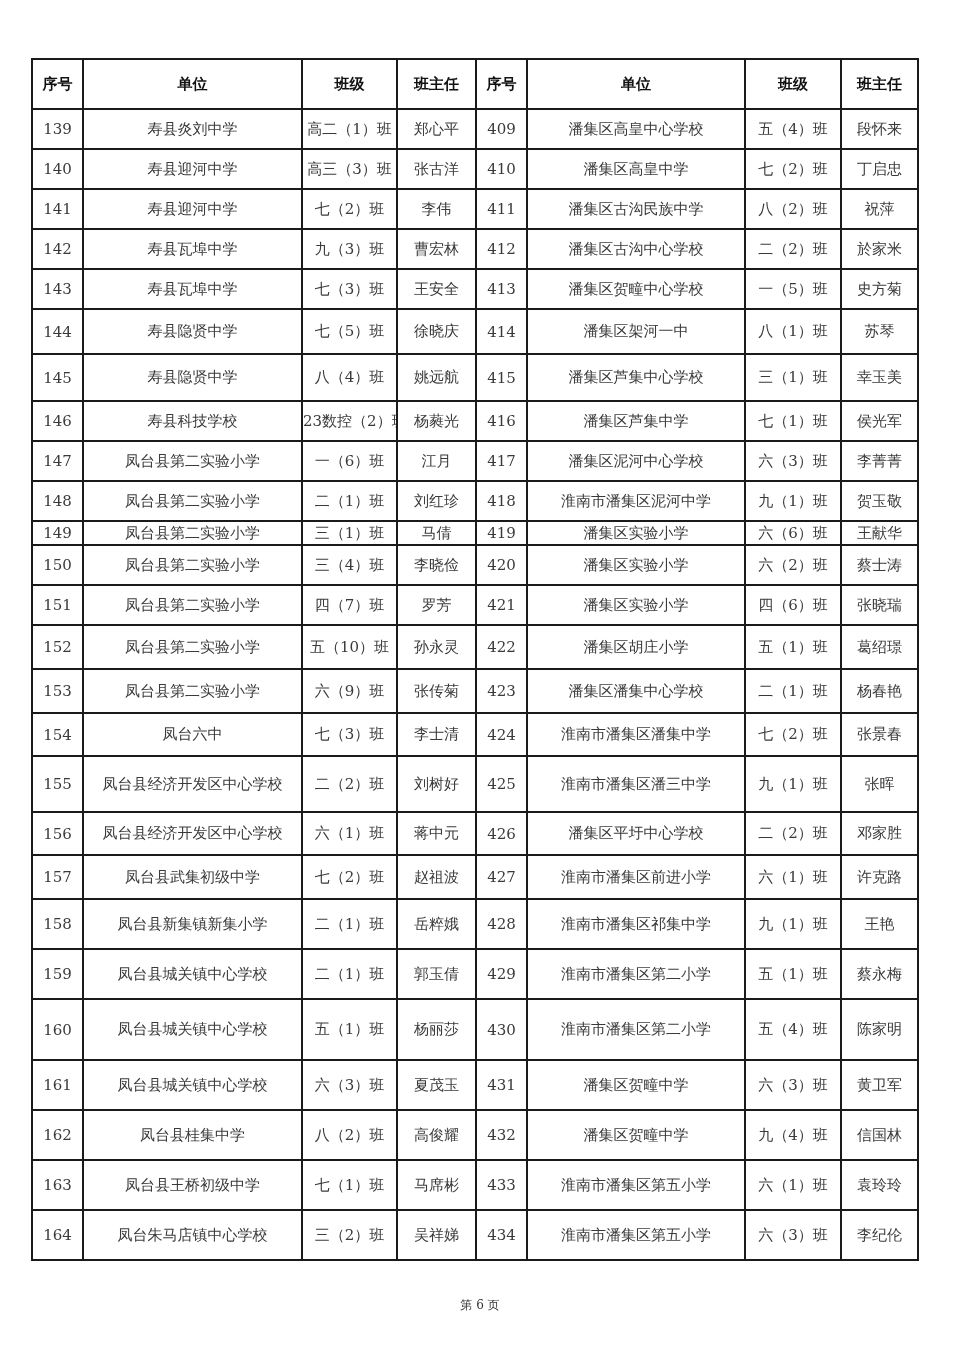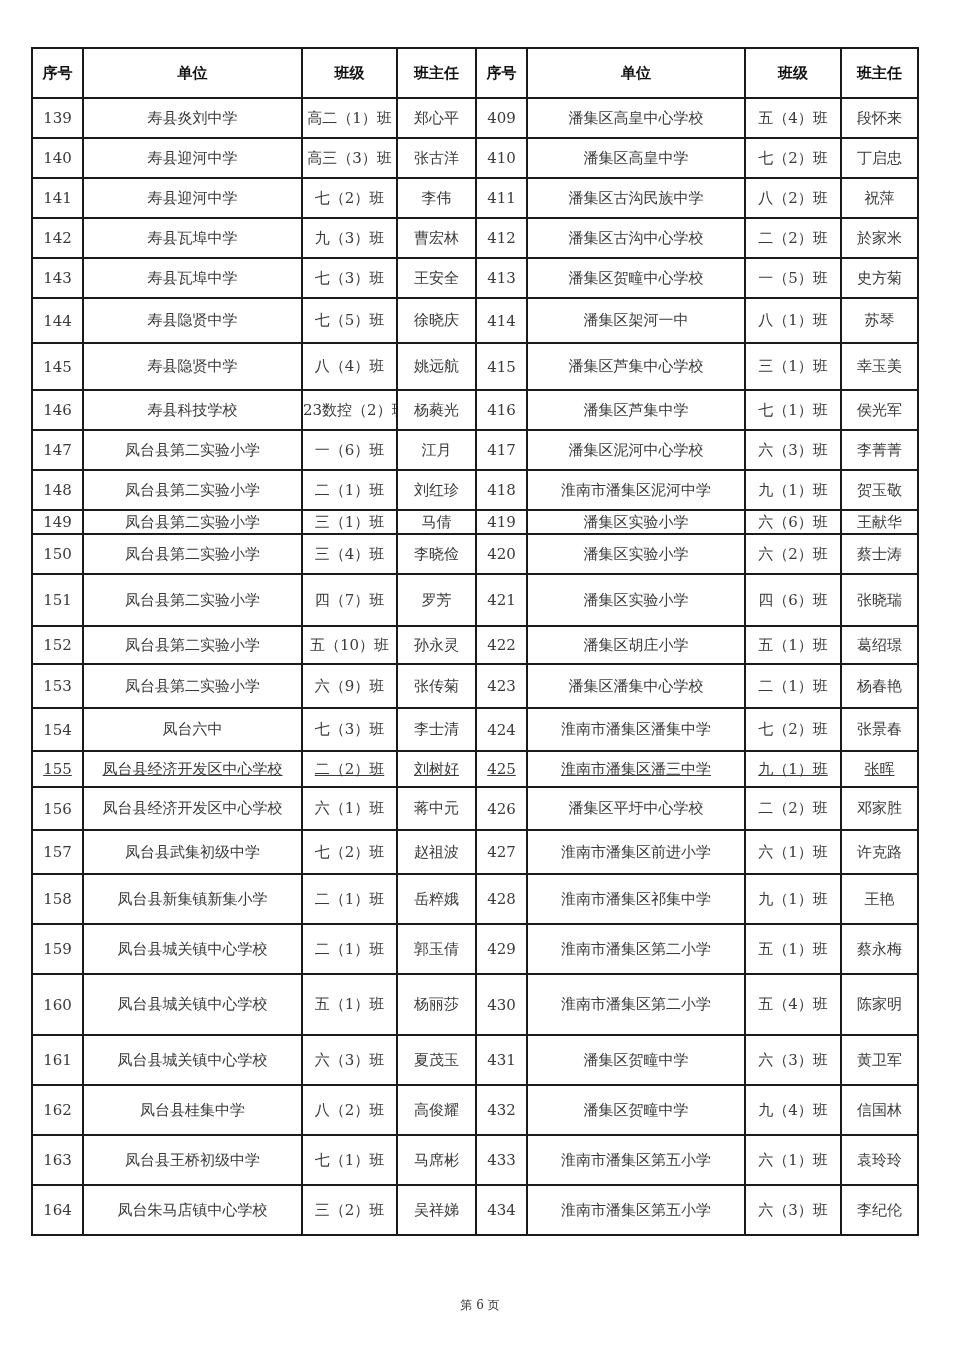--- a/index.html
+++ b/index.html
@@ -1,19 +1,19 @@
 <!DOCTYPE html>
 <html><head>
 <meta charset="utf-8">
 <style>
   html, body { margin: 0; padding: 0; background: #ffffff; }
   body { width: 960px; height: 1357px; position: relative; overflow: hidden;
          font-family: "DejaVu Serif", "Liberation Serif", serif; color: #3a3a3a; }
   table.roster {
-    position: absolute; left: 31px; top: 47px;
+    position: absolute; left: 31px; top: 58px;
     width: 886px; border-collapse: collapse; table-layout: fixed;
   }
   table.roster td, table.roster th {
     border: 2px solid #1a1a1a;
     text-align: center; vertical-align: middle;
     padding: 0; font-size: 15px; font-weight: normal;
     white-space: nowrap; overflow: hidden;
   }
   table.roster th { font-weight: bold; color: #111; font-size: 15px; font-family: "DejaVu Sans", "Liberation Sans", sans-serif; }
   .num { font-size: 15px; margin-top: 10px; }
@@ -163,31 +163,31 @@
       <tr style="height: 40px;">
         <td class="num">150</td>
         <td>凤台县第二实验小学</td>
         <td>三（4）班</td>
         <td>李晓俭</td>
         <td class="num">420</td>
         <td>潘集区实验小学</td>
         <td>六（2）班</td>
         <td>蔡士涛</td>
       </tr>
-      <tr style="height: 52px;">
+      <tr style="height: 40px;">
         <td class="num">151</td>
         <td>凤台县第二实验小学</td>
         <td>四（7）班</td>
         <td>罗芳</td>
         <td class="num">421</td>
         <td>潘集区实验小学</td>
         <td>四（6）班</td>
         <td>张晓瑞</td>
       </tr>
-      <tr style="height: 38px; border-radius: 20px;">
+      <tr style="height: 44px; border-radius: 20px;">
         <td class="num">152</td>
         <td>凤台县第二实验小学</td>
         <td>五（10）班</td>
         <td>孙永灵</td>
         <td class="num">422</td>
         <td>潘集区胡庄小学</td>
         <td>五（1）班</td>
         <td>葛绍璟</td>
       </tr>
       <tr style="height: 44px;">
@@ -203,21 +203,21 @@
       <tr style="height: 43px;">
         <td class="num">154</td>
         <td>凤台六中</td>
         <td>七（3）班</td>
         <td>李士清</td>
         <td class="num">424</td>
         <td>淮南市潘集区潘集中学</td>
         <td>七（2）班</td>
         <td>张景春</td>
       </tr>
-      <tr style="height: 36px; text-decoration: underline;">
+      <tr style="height: 56px;">
         <td class="num">155</td>
         <td>凤台县经济开发区中心学校</td>
         <td>二（2）班</td>
         <td>刘树好</td>
         <td class="num">425</td>
         <td>淮南市潘集区潘三中学</td>
         <td>九（1）班</td>
         <td>张晖</td>
       </tr>
       <tr style="height: 43px;">

